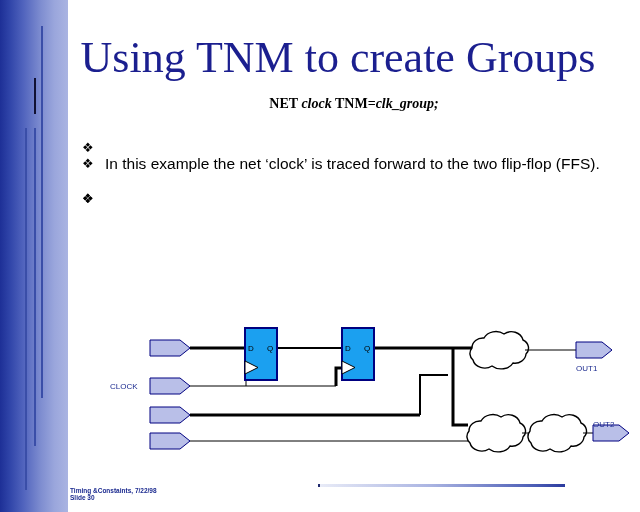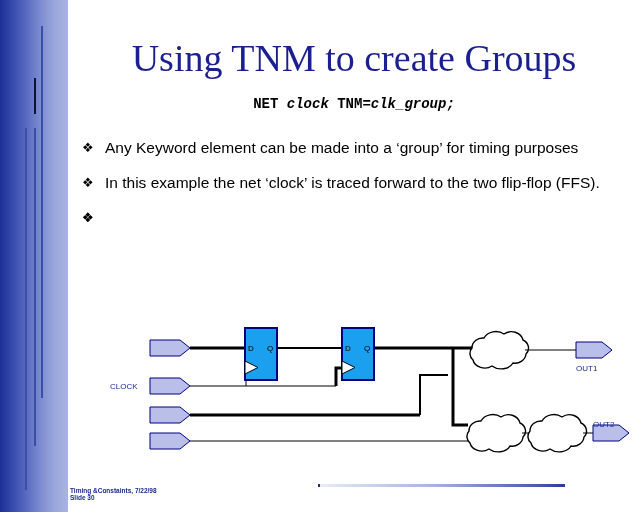--- a/index.html
+++ b/index.html
@@ -35,38 +35,38 @@
   }
   .side-line.dark { background: #111133; }
   #sl-long   { left: 41px; top: 26px;  height: 372px; }
   #sl-mid    { left: 34px; top: 128px; height: 318px; }
   #sl-short  { left: 25px; top: 128px; height: 362px; }
   #sl-black  { left: 34px; top: 78px;  height: 36px; }
 
   
   #title {
     position: absolute;
-    left: 68px; top: 36px;
+    left: 52px; top: 36px;
     width: 572px;
     text-align: center;
     font-family: "Liberation Serif", serif;
-    font-size: 38px;
+    font-size: 44px;
     line-height: 44px;
     color: #1b1f8f;
     letter-spacing: 0px;
     white-space: nowrap;
   }
 
   
   #codeline {
     position: absolute;
     left: 68px; top: 96px;
     width: 572px;
     text-align: center;
-    font-family: Liberation Mono, monospace;
+    font-family: Liberation Serif, serif;
     font-size: 14px;
     font-weight: bold;
     color: #000000;
     white-space: nowrap;
   }
   #codeline .var { font-style: italic; }
 
   
   #bullets {
     position: absolute;
@@ -137,21 +137,20 @@
   <div class="side-line dark" id="sl-black"></div>
 </div>
 
 <div id="title">Using TNM to create Groups</div>
 
 <div id="codeline"><span>NET </span><span class="var">clock</span><span> TNM=</span><span class="var">clk_group;</span></div>
 
 <div id="bullets">
   <div class="bullet">
     <span class="bullet-mark">❖</span>
-    <span>Any Keyword element can be made into a ‘group’ for timing purposes</span>
   </div>
   <div class="bullet">
     <span class="bullet-mark">❖</span>
     <span>In this example the net ‘clock’ is traced forward to the two flip-flop (FFS).</span>
   </div>
   <div class="bullet">
     <span class="bullet-mark">❖</span>
   </div>
   <div class="bullet">
     <span class="bullet-mark">❖</span>

